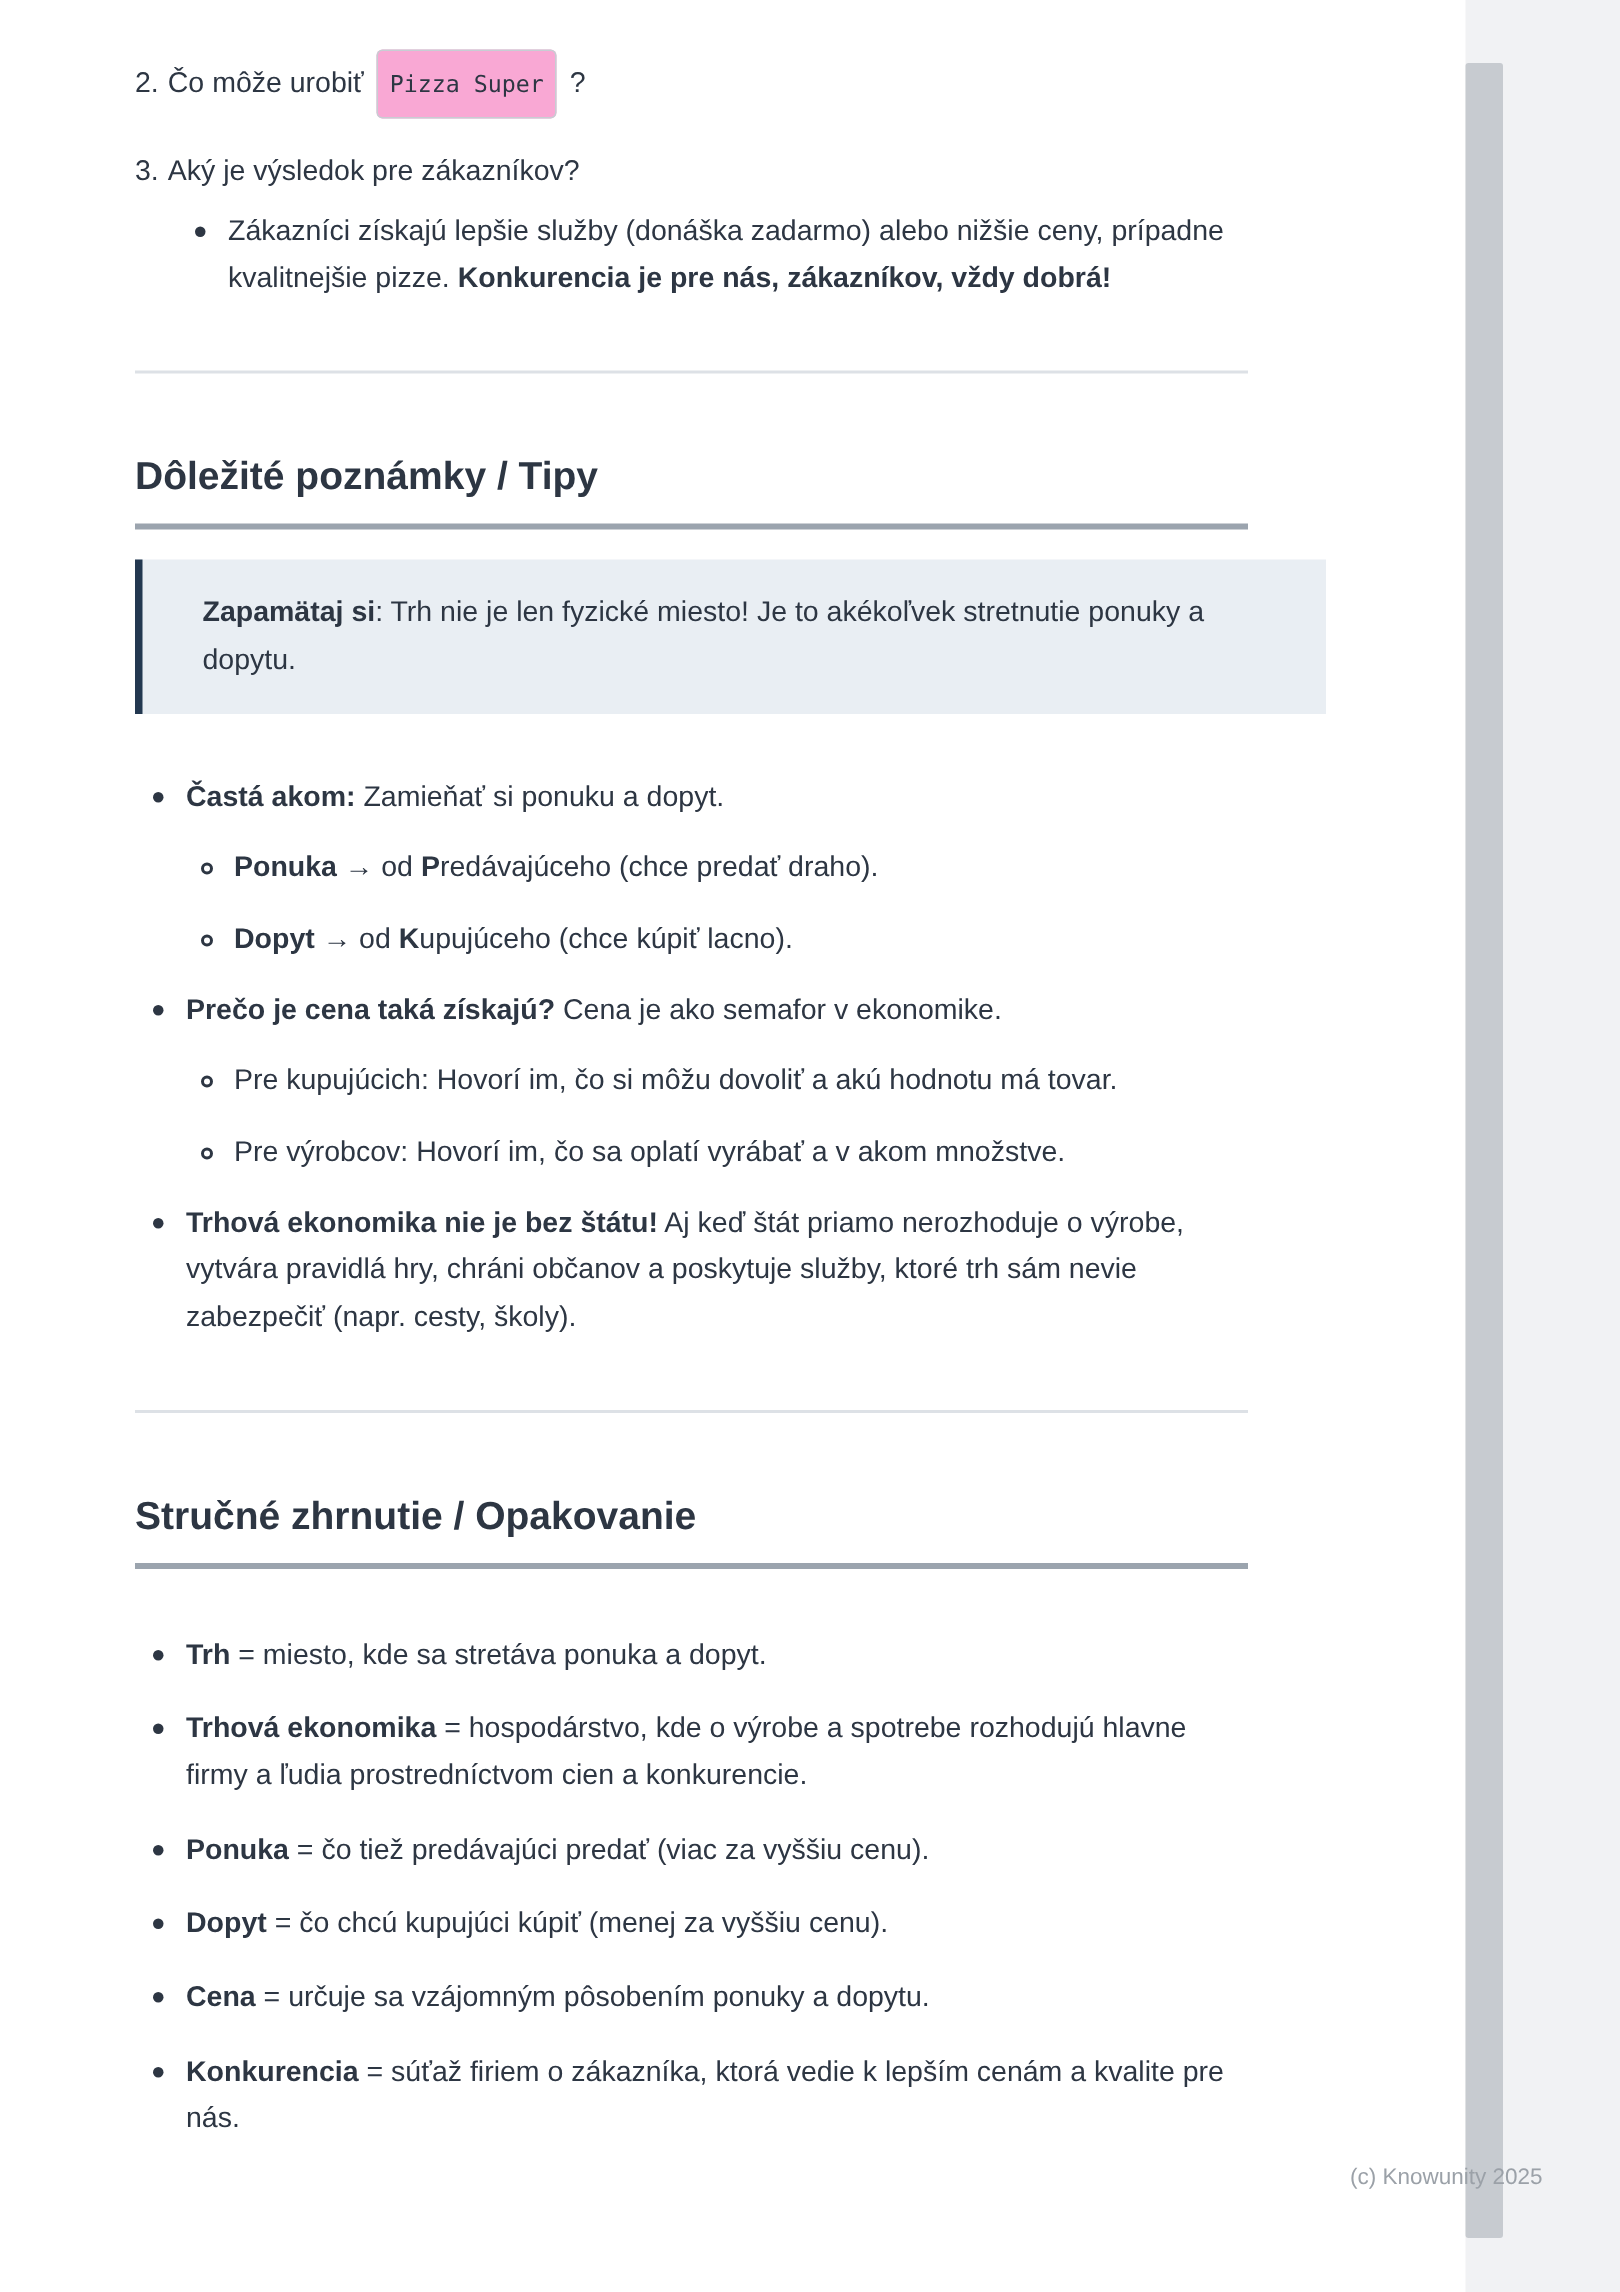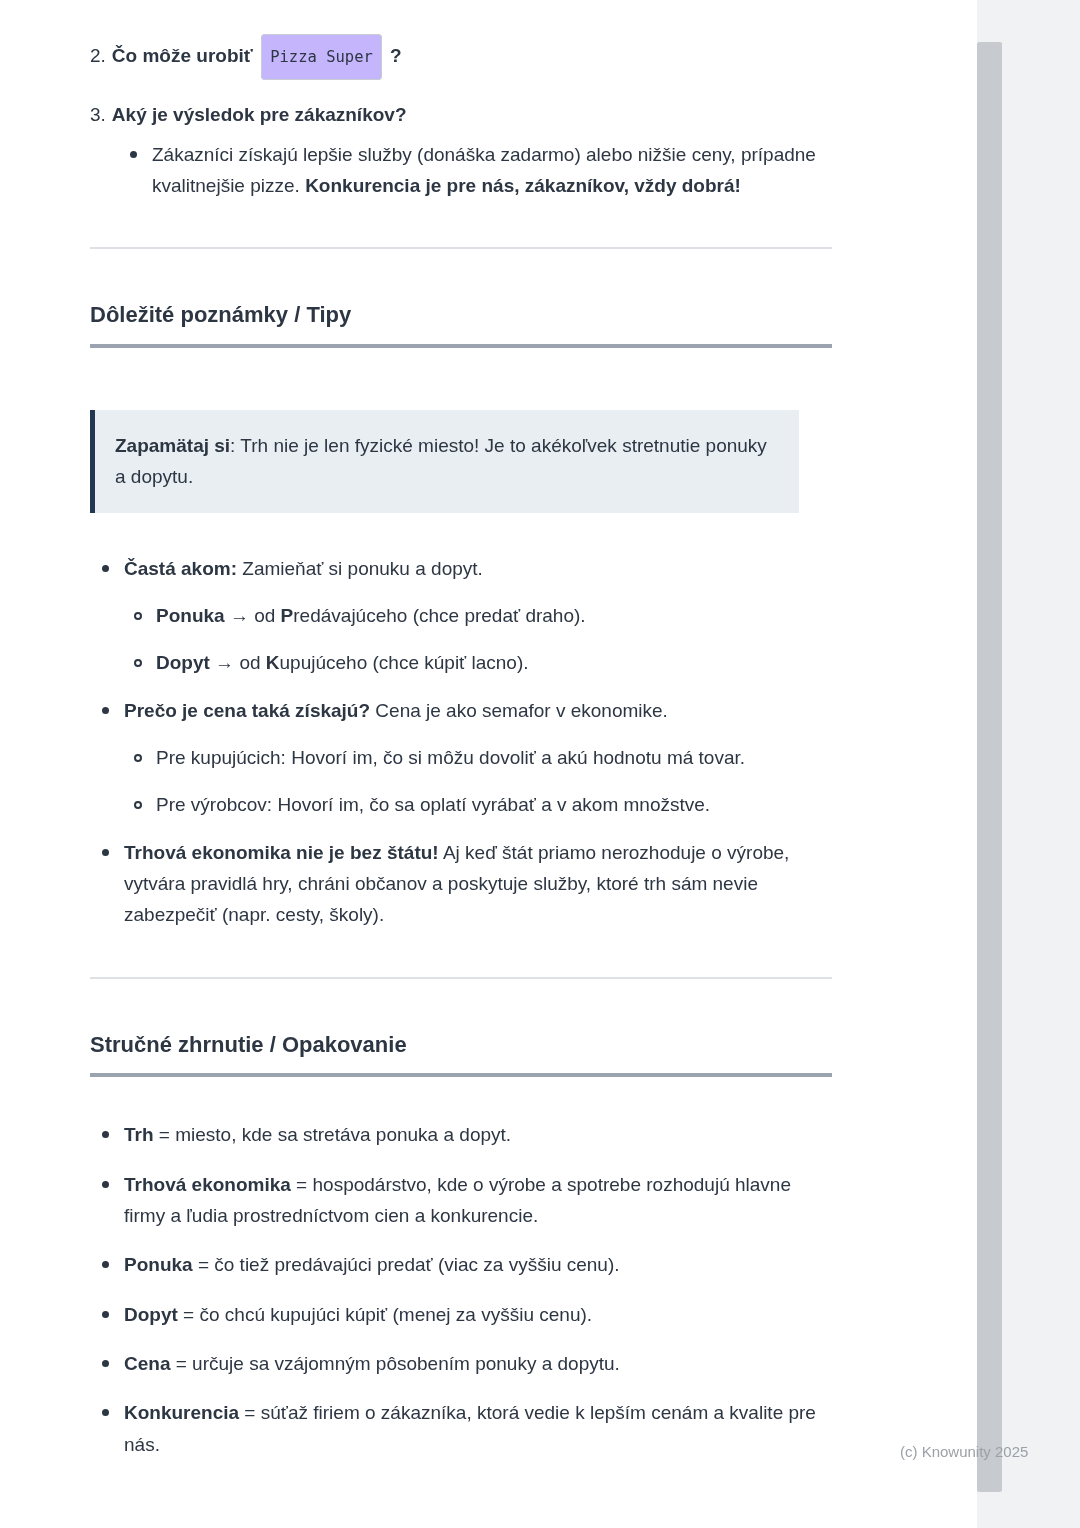--- a/index.html
+++ b/index.html
@@ -5,47 +5,47 @@
   html,body{margin:0;padding:0;background:#ffffff;}
   .page{
     position:relative;width:1080px;height:1528px;background:#ffffff;overflow:hidden;
     font-family:"Liberation Sans","DejaVu Sans",sans-serif;
     color:var(--text,#2d3643);font-size:19px;line-height:1.65;
   }
   .content{position:absolute;left:90px;top:40px;width:742px;}
   .b{font-weight:700;}
   code{
     font-family:"DejaVu Sans Mono","Liberation Mono",monospace;
-    font-size:15.5px;background:#c4b5fd;border:1px solid #c8cdd3;border-radius:4px;
+    font-size:15.5px;background:#f9a8d4;border:1px solid #c8cdd3;border-radius:4px;
     padding:13px 8px;margin:0 3px;white-space:nowrap;color:var(--text,#2d3643);
   }
   
   .row{display:flex;align-items:flex-start;}
   .marker-box{flex:0 0 22px;display:flex;justify-content:flex-start;}
   .dot{width:7px;height:7px;border-radius:50%;background:var(--text,#2d3643);margin-top:12px;}
   .circle{width:8px;height:8px;border-radius:50%;border:2px solid var(--text,#2d3643);box-sizing:border-box;background:transparent;margin-top:12px;}
   .rtext{flex:1;min-width:0;}
   
   .qa-item{margin-bottom:28px;}
   .qa-head{display:flex;margin-bottom:8px;}
   .qa-num{flex:0 0 auto;margin-right:6px;}
-  .qa-q .b{font-weight:700;}
+  .qa-q .b{font-weight:400;}
   .row.l2{padding-left:40px;}
   .row.l2 .rtext{max-width:672px;}
   
   .divider{border:none;height:2px;background:#dde1e6;margin:46px 0 0 0;width:742px;}
   h2.section{
-    font-size:22px;font-weight:700;margin:52px 0 0 0;padding:0 0 14px 0;
+    font-size:26px;font-weight:700;margin:52px 0 0 0;padding:0 0 14px 0;
     border-bottom:4px solid #9ba4ae;color:var(--text,#2d3643);line-height:1.3;
   }
   
   .callout{
-    margin-top:62px;background:var(--callout-bg,#e9eef3);
+    margin-top:20px;background:var(--callout-bg,#e9eef3);
     border-left:5px solid var(--callout-border,#233850);
-    padding:20px 20px;width:709px;box-sizing:border-box;
+    padding:20px 40px;width:794px;box-sizing:border-box;
   }
   
   .blist{margin-top:40px;}
   .blist .row{margin-bottom:16px;}
   .row.l1{padding-left:12px;}
   .row.l1 .rtext{max-width:700px;}
   .row.l3{padding-left:44px;margin-top:14px;}
   .row.l3 .rtext{max-width:668px;}
   .sumlist{margin-top:42px;}
   .sumlist .row{margin-bottom:18px;}

